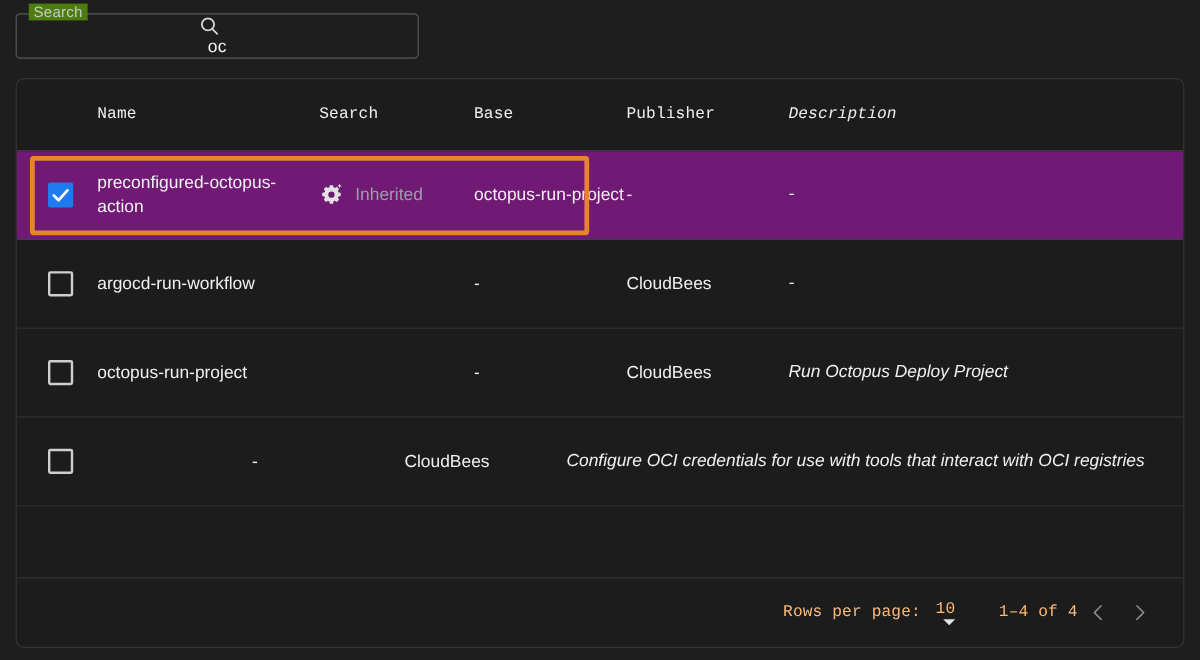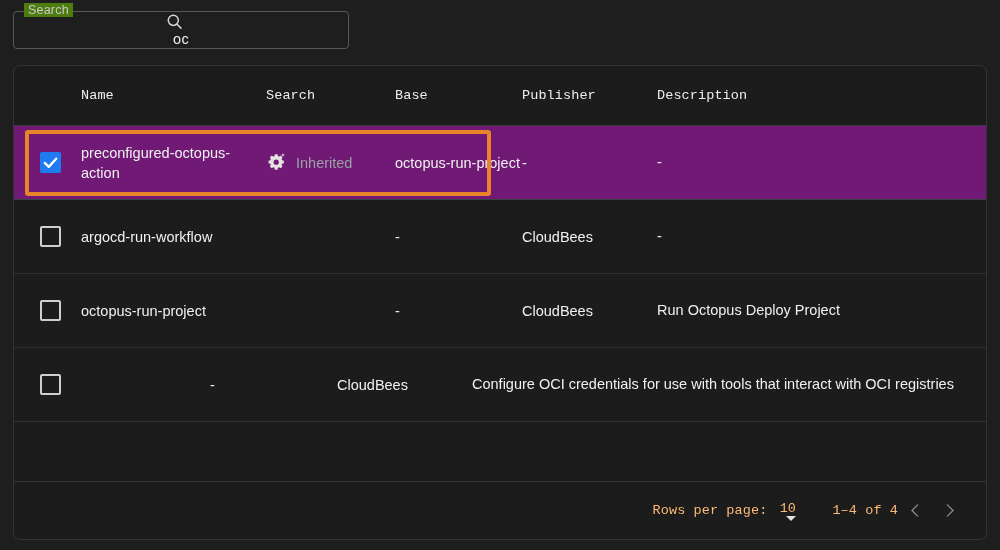--- a/index.html
+++ b/index.html
@@ -88,21 +88,21 @@
     letter-spacing: .1px;
     box-sizing: border-box;
   }
 
   
   .c-check { width: 67px;  flex: 0 0 67px;  padding-left: 26px; box-sizing: border-box; }
   .c-name  { width: 185px; flex: 0 0 185px; }
   .c-src   { width: 129px; flex: 0 0 129px; }
   .c-base  { width: 127px; flex: 0 0 127px; }
   .c-pub   { width: 135px; flex: 0 0 135px; }
-  .c-desc  { flex: 1 1 auto; padding-right: 16px; }
+  .c-desc  { flex: 1 1 auto; padding-right: 16px; font-style: italic; }
 
   .rows { position: relative; }
 
   .row {
     display: flex;
     align-items: center;
     min-height: 74px;
     border-bottom: 1px solid #303030;
     box-sizing: border-box;
     font-size: 14.5px;

